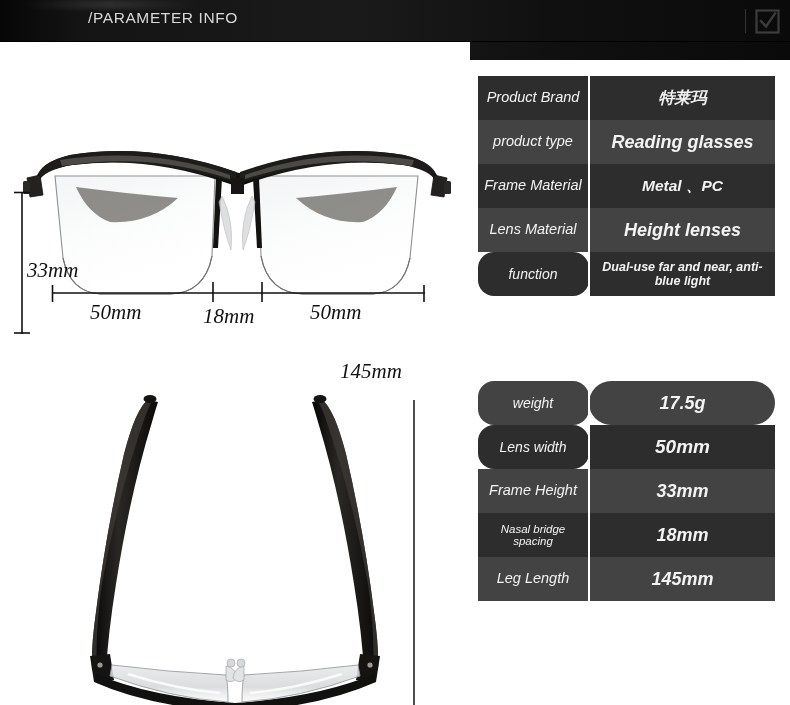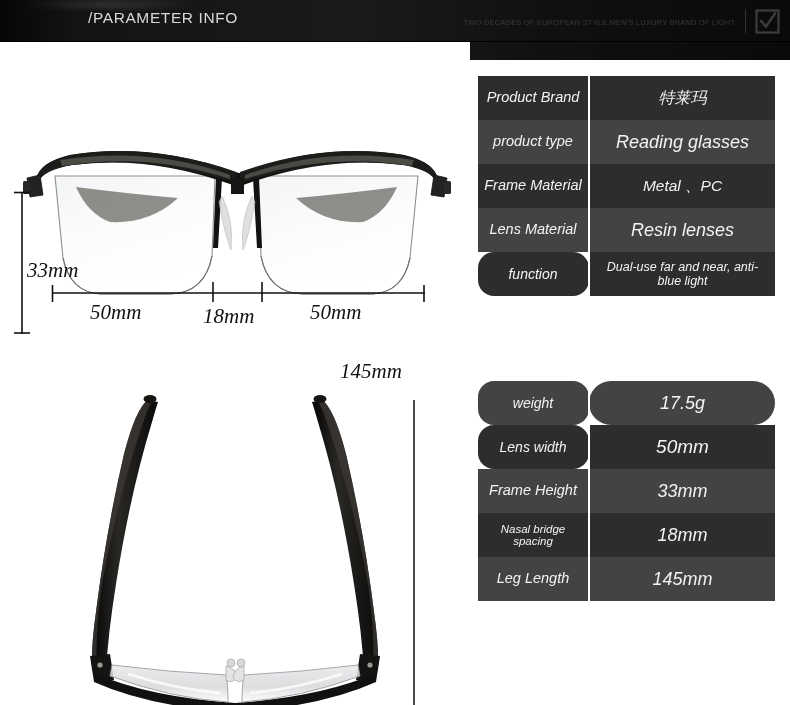--- a/index.html
+++ b/index.html
@@ -97,20 +97,21 @@
     border-right: 2px solid #ffffff;
     font-style: italic;
     font-family: "Liberation Sans", sans-serif;
     line-height: 1.05;
     padding: 0 3px;
   }
   .spec-table td.cell-value {
     font-style: italic;
     font-family: "Liberation Sans", sans-serif;
     padding: 0 5px;
+    font-weight: bold;
   }
 
   
   .lbl-s  { font-size: 13px; }
   .lbl-m  { font-size: 14.5px; }
   .lbl-l  { font-size: 14px; border-radius: 16px; }
   .lbl-xs { font-size: 11.5px; }
 
   .val-cjk { font-size: 16px; font-style: normal; font-family: "DejaVu Sans", sans-serif; }
   .val-s   { font-size: 12.5px; }
@@ -137,21 +138,20 @@
   }
 
   svg.overlay { position: absolute; left: 0; top: 0; overflow: visible; }
 </style>
 </head>
 <body>
 
 <div id="header-bar">
   <div id="header-sheen"></div>
   <div id="header-title">/PARAMETER INFO</div>
-  <div id="header-tagline">TWO DECADES OF EUROPEAN STYLE MEN'S LUXURY BRAND OF LIGHT</div>
   <div id="header-divider"></div>
   <div id="brand-logo">
     <svg width="25" height="25" viewBox="0 0 25 25">
       <rect x="1.5" y="1.5" width="22" height="22" fill="none" stroke="#3c3c3c" stroke-width="2.2"></rect>
       <path d="M6 12 L11 17.5 L20 4.5" fill="none" stroke="#3c3c3c" stroke-width="2.4" stroke-linecap="square"></path>
     </svg>
   </div>
   <div id="header-bottom-edge"></div>
 </div>
 
@@ -288,21 +288,21 @@
     <tr class="row-light">
       <td class="cell-label lbl-m">product type</td>
       <td class="cell-value val-l">Reading glasses</td>
     </tr>
     <tr class="row-dark">
       <td class="cell-label lbl-m">Frame Material</td>
       <td class="cell-value val-m">Metal 、PC</td>
     </tr>
     <tr class="row-light">
       <td class="cell-label lbl-m">Lens Material</td>
-      <td class="cell-value val-l">Resin lenses</td>
+      <td class="cell-value val-l">Height lenses</td>
     </tr>
     <tr class="row-dark">
       <td class="cell-label lbl-l">function</td>
       <td class="cell-value val-s">Dual-use far and near, anti-blue light</td>
     </tr>
   </tbody>
 </table>
 
 <table id="spec-table-secondary" class="spec-table">
   <tbody>

